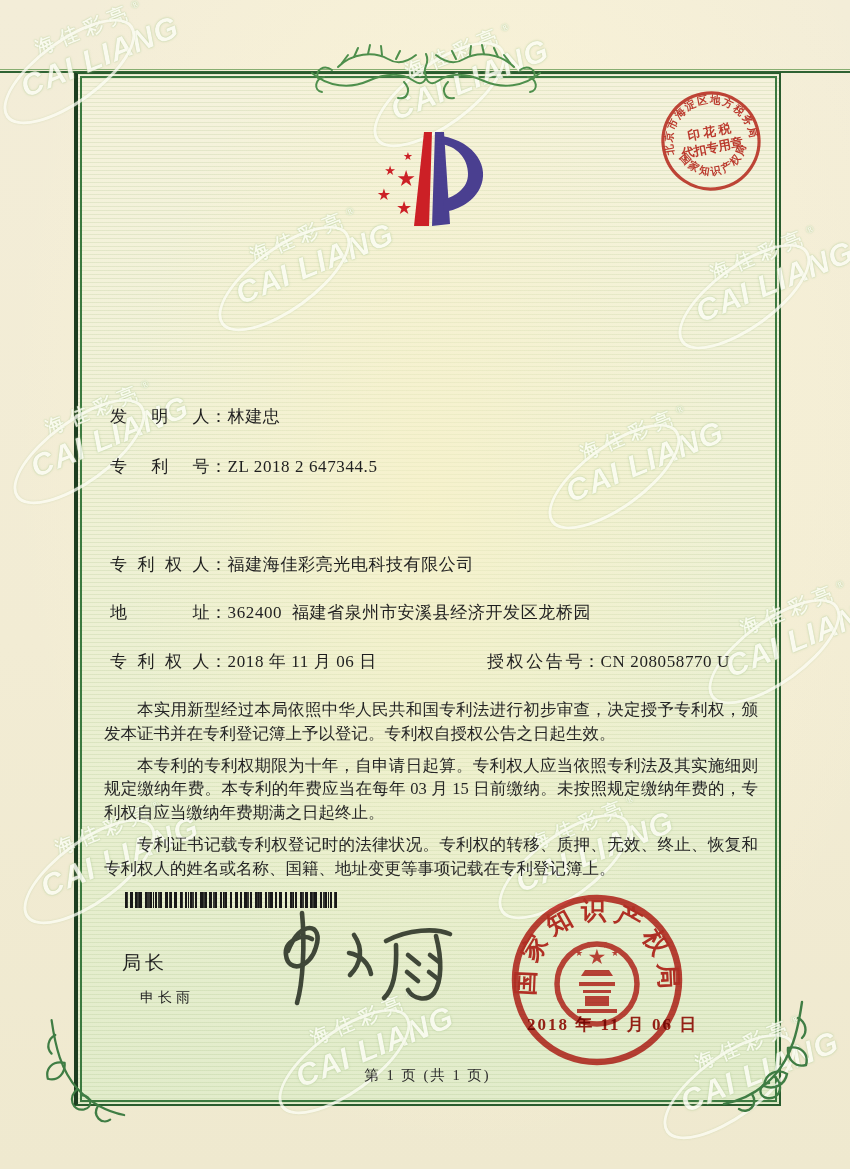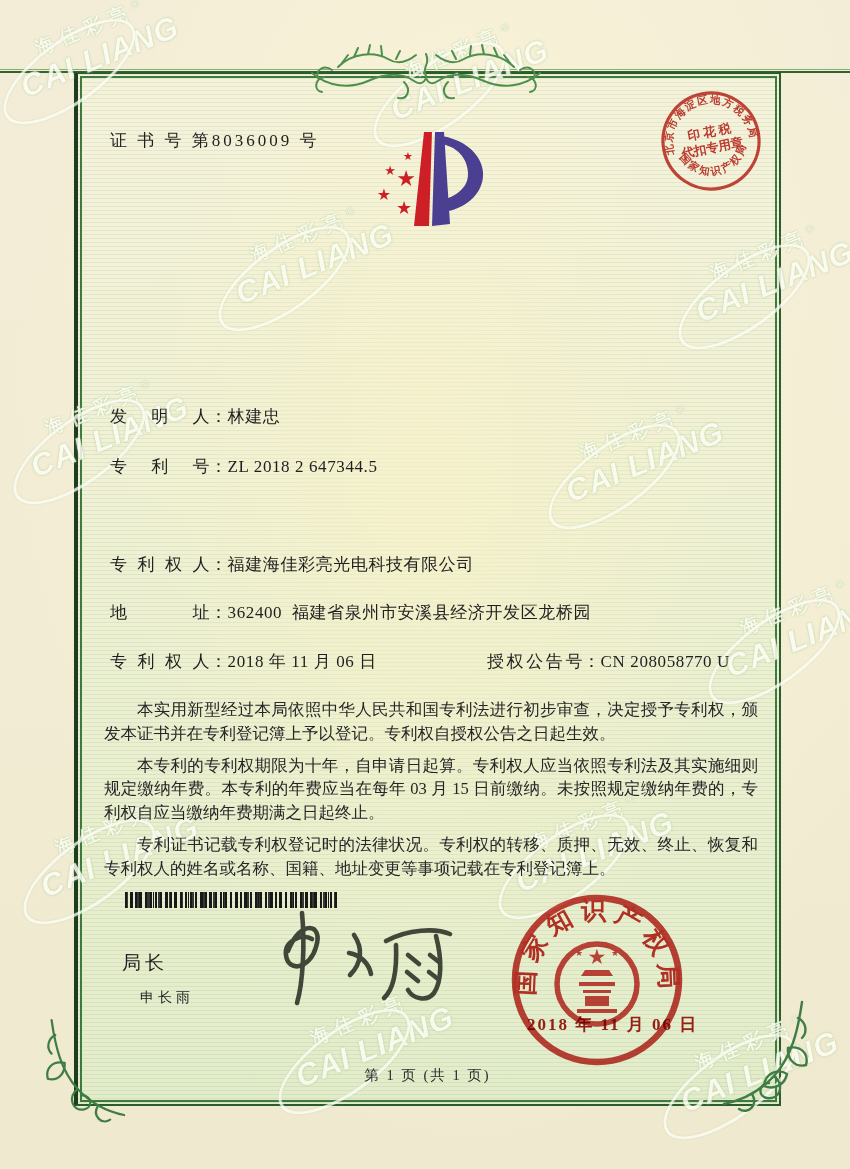--- a/index.html
+++ b/index.html
@@ -155,21 +155,20 @@
   <svg class="flourish" style="left:46px;top:1012px" width="80" height="126" viewBox="0 0 86 126">
     <g transform="translate(86,0) scale(-1,1)" stroke="#3f7d44" stroke-width="2.4" fill="none" stroke-linecap="round">
       <path d="M80,4 C76,32 70,58 52,78 C38,93 22,102 2,106"></path>
       <path d="M52,78 c11,9 6,24 -7,22 c-10,-2 -8,-15 2,-15"></path>
       <path d="M30,96 c7,11 -4,21 -13,15"></path>
       <path d="M66,50 c13,-3 21,6 18,17 c-11,3 -19,-6 -18,-17"></path>
       <path d="M76,20 c8,4 10,14 4,20"></path>
     </g>
   </svg>
 
-  <div class="cert-no">证 书 号 第8036009 号</div>
 
   <svg class="logo" width="118" height="100" viewBox="0 0 118 100">
     <g fill="#cc2026">
       <path d="M52,2 L60,2 L57,96 L42,96 Z"></path>
       <text x="36" y="30" font-size="11" text-anchor="middle" font-family="DejaVu Sans">★</text>
       <text x="18" y="45" font-size="13" text-anchor="middle" font-family="DejaVu Sans">★</text>
       <text x="34" y="56" font-size="22" text-anchor="middle" font-family="DejaVu Sans">★</text>
       <text x="12" y="70" font-size="16" text-anchor="middle" font-family="DejaVu Sans">★</text>
       <text x="32" y="84" font-size="18" text-anchor="middle" font-family="DejaVu Sans">★</text>
     </g>

